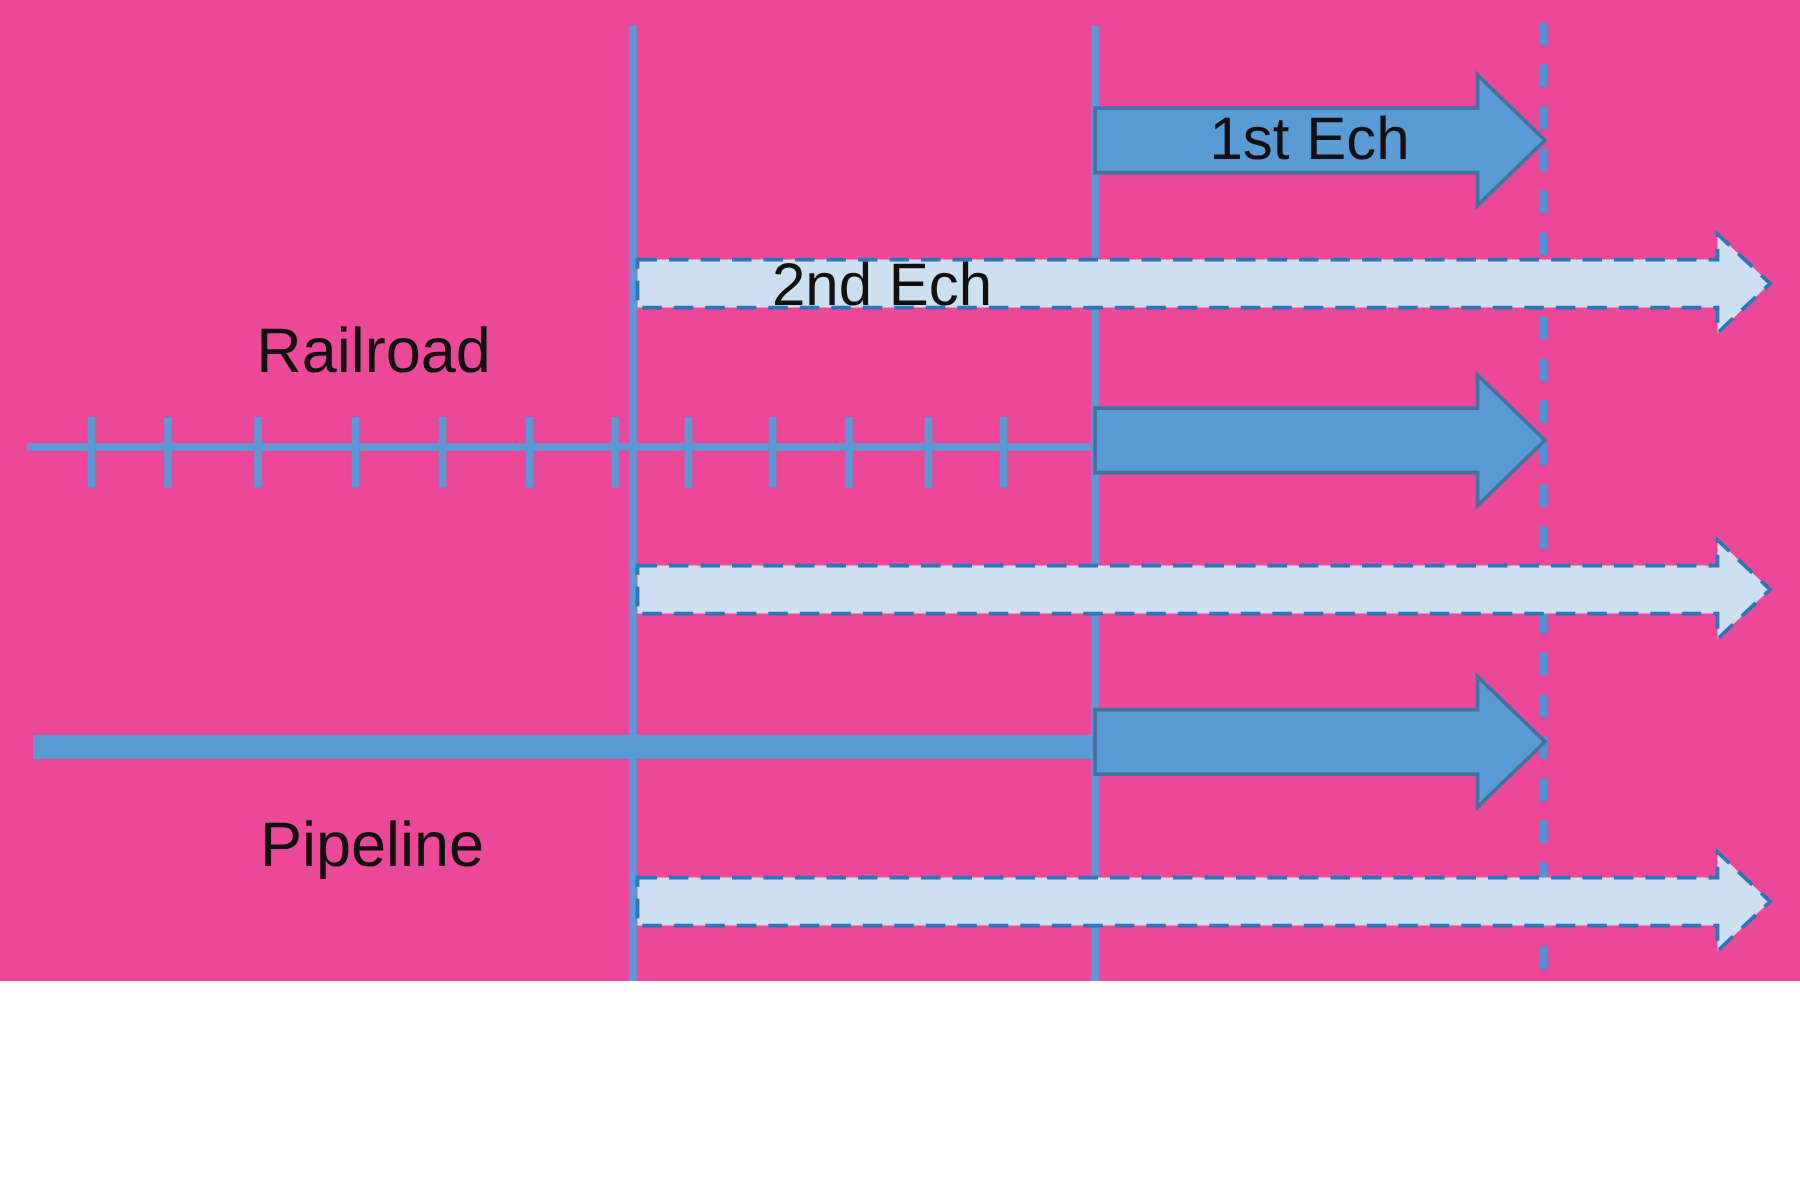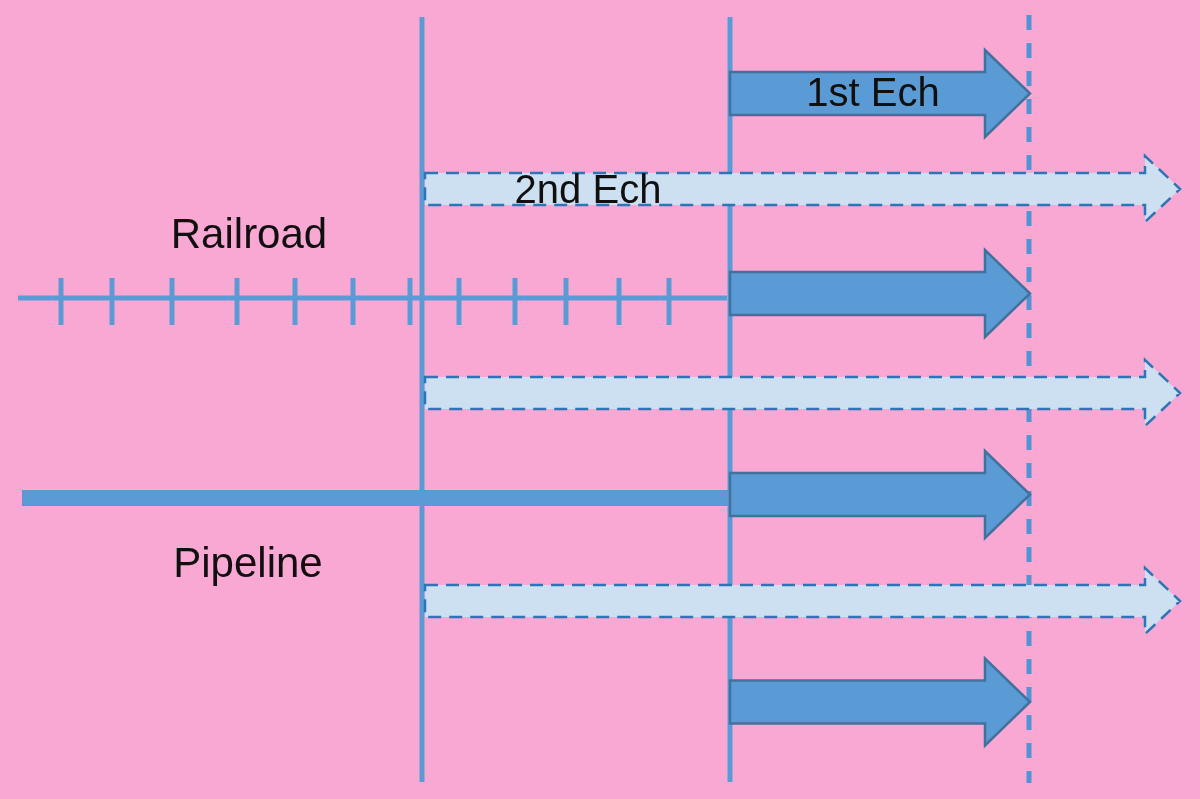--- a/index.html
+++ b/index.html
@@ -3,22 +3,22 @@
 <meta charset="utf-8">
 <style>
   html, body {
     margin: 0;
     padding: 0;
     background: #ffffff;
   }
   .canvas {
     position: relative;
     width: 1200px;
-    height: 799px;
-    background: #f9a8d4;
+    height: 654px;
+    background: #ec4899;
     overflow: hidden;
     font-family: "Liberation Sans", sans-serif;
   }
   svg { display: block; }
   .diagram-label {
     font-family: "Liberation Sans", sans-serif;
     fill: #101010;
   }
   .lbl-42 { font-size: 42px; }
   .lbl-40 { font-size: 40px; }

